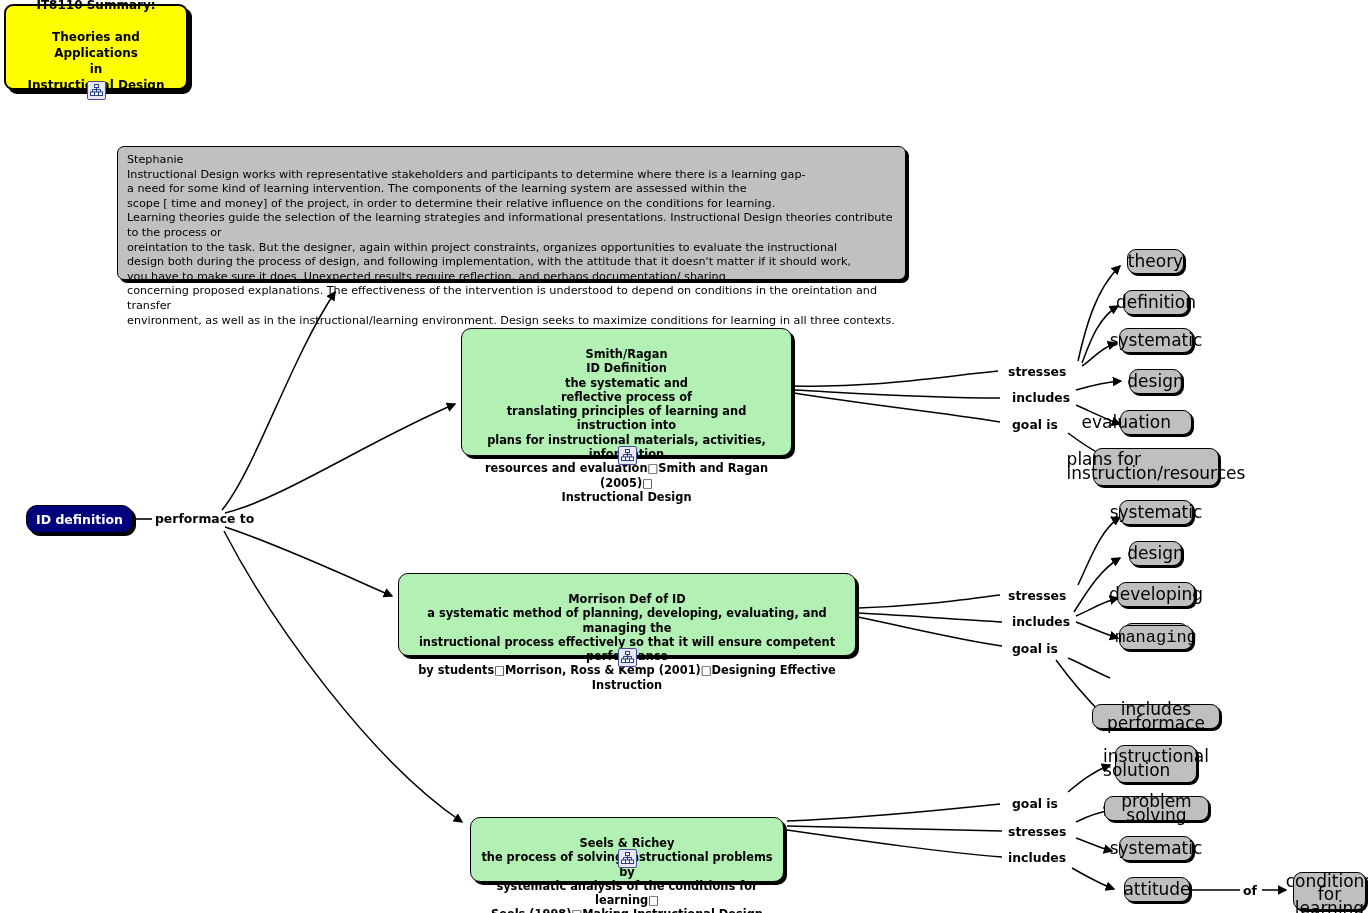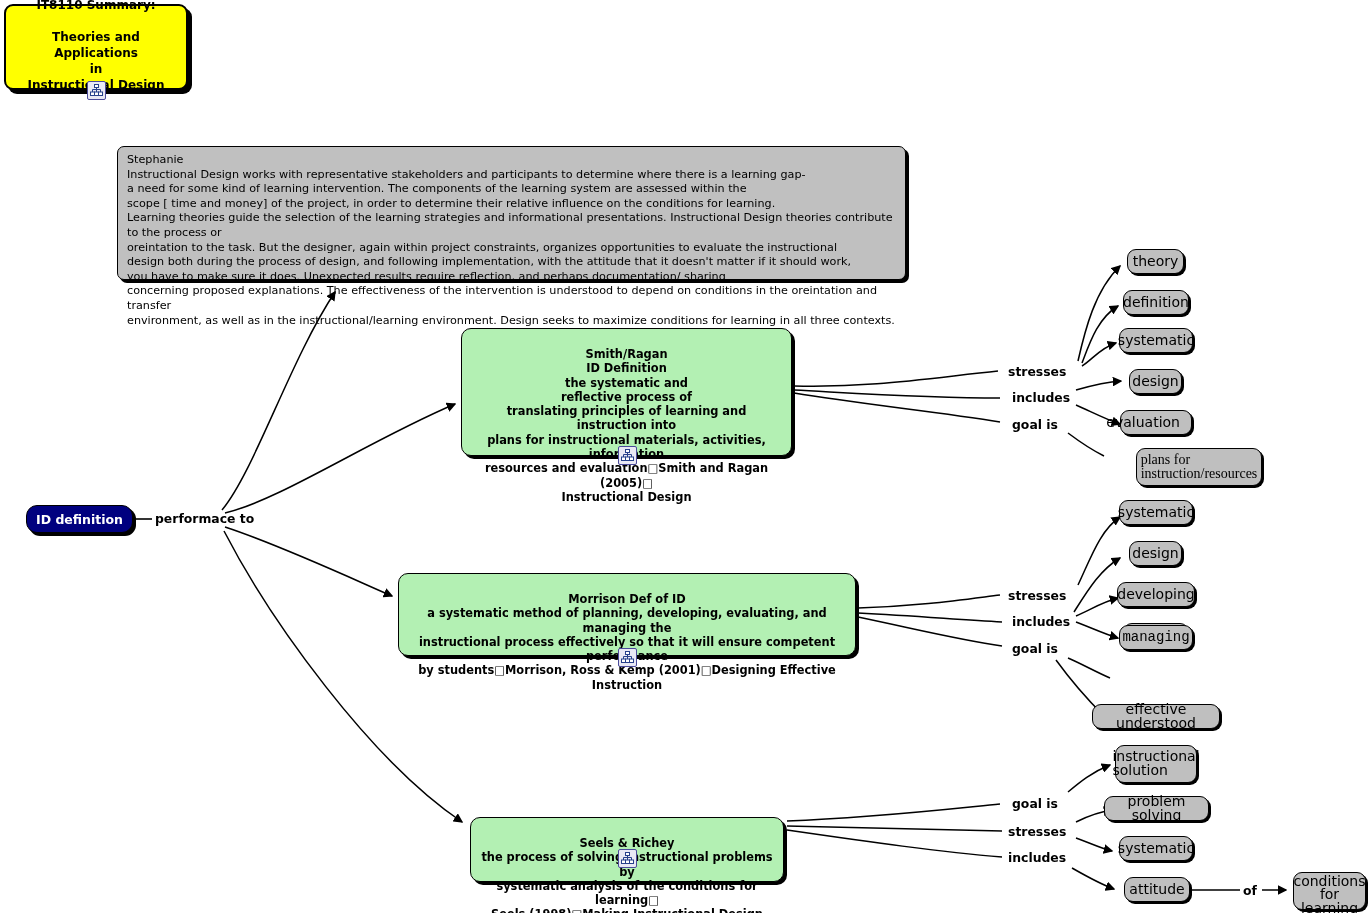--- a/index.html
+++ b/index.html
@@ -89,23 +89,23 @@
     white-space: pre-wrap;
   }
 
   
   .node-concept {
     background: #bfbfbf;
     border: 1px solid #000000;
     border-radius: 9px;
     box-shadow: 2px 2px 0 #000000;
     color: #000000;
-    font-size: 14px;
+    font-size: 17px;
     line-height: 13.6px;
-    padding: 3px 11px;
+    padding: 3px 20px;
     white-space: pre-line;
   }
 
   
   .linklabel {
     position: absolute;
     font-weight: bold;
     font-size: 12.4px;
     color: #000000;
     background: transparent;
@@ -265,21 +265,21 @@
   </div>
   <div class="node node-concept" style="left:1119px; top:328px; width:74px; height:25px;">
     <span>systematic</span>
   </div>
   <div class="node node-concept" style="left:1129px; top:369px; width:53px; height:25px;">
     <span>design</span>
   </div>
   <div class="node node-concept" style="left:1120px; top:410px; width:72px; height:25px;justify-content:flex-end;">
     <span>evaluation</span>
   </div>
-  <div class="node node-concept" style="left:1136px; top:448px; width:126px; height:38px;font-family:Liberation Serif, serif;">
+  <div class="node node-concept" style="left:1093px; top:448px; width:126px; height:38px;">
     <span style="text-align:left;">plans for
 instruction/resources</span>
   </div>
 
   <div class="node node-green" style="left:398px; top:573px; width:458px; height:83px;">
     <div>Morrison Def of ID
 a systematic method of planning, developing, evaluating, and managing the
 instructional process effectively so that it will ensure competent performance
 by students□Morrison, Ross &amp; Kemp (2001)□Designing Effective Instruction</div>
   </div>
@@ -310,21 +310,21 @@
   <div class="node node-concept" style="left:1117px; top:582px; width:78px; height:25px;">
     <span>developing</span>
   </div>
   <div class="node node-concept" style="left:1123px; top:623px; width:66px; height:25px;">
     <span>planning</span>
   </div>
   <div class="node node-concept" style="left:1119px; top:625px; width:74px; height:25px;font-family:Liberation Mono, monospace;">
     <span>managing</span>
   </div>
   <div class="node node-concept" style="left:1092px; top:704px; width:128px; height:25px;">
-    <span>effective understood</span>
+    <span>includes performace</span>
   </div>
 
   <div class="node node-green" style="left:470px; top:817px; width:314px; height:65px;">
     <div>Seels &amp; Richey
 the process of solving instructional problems by
 systematic analysis of the conditions for learning□
 Seels (1998)□Making Instructional Design Decisions</div>
   </div>
   <div class="submap-icon" style="left:618px; top:849px;">
     <svg width="13" height="13" viewBox="0 0 13 13" aria-hidden="true">

